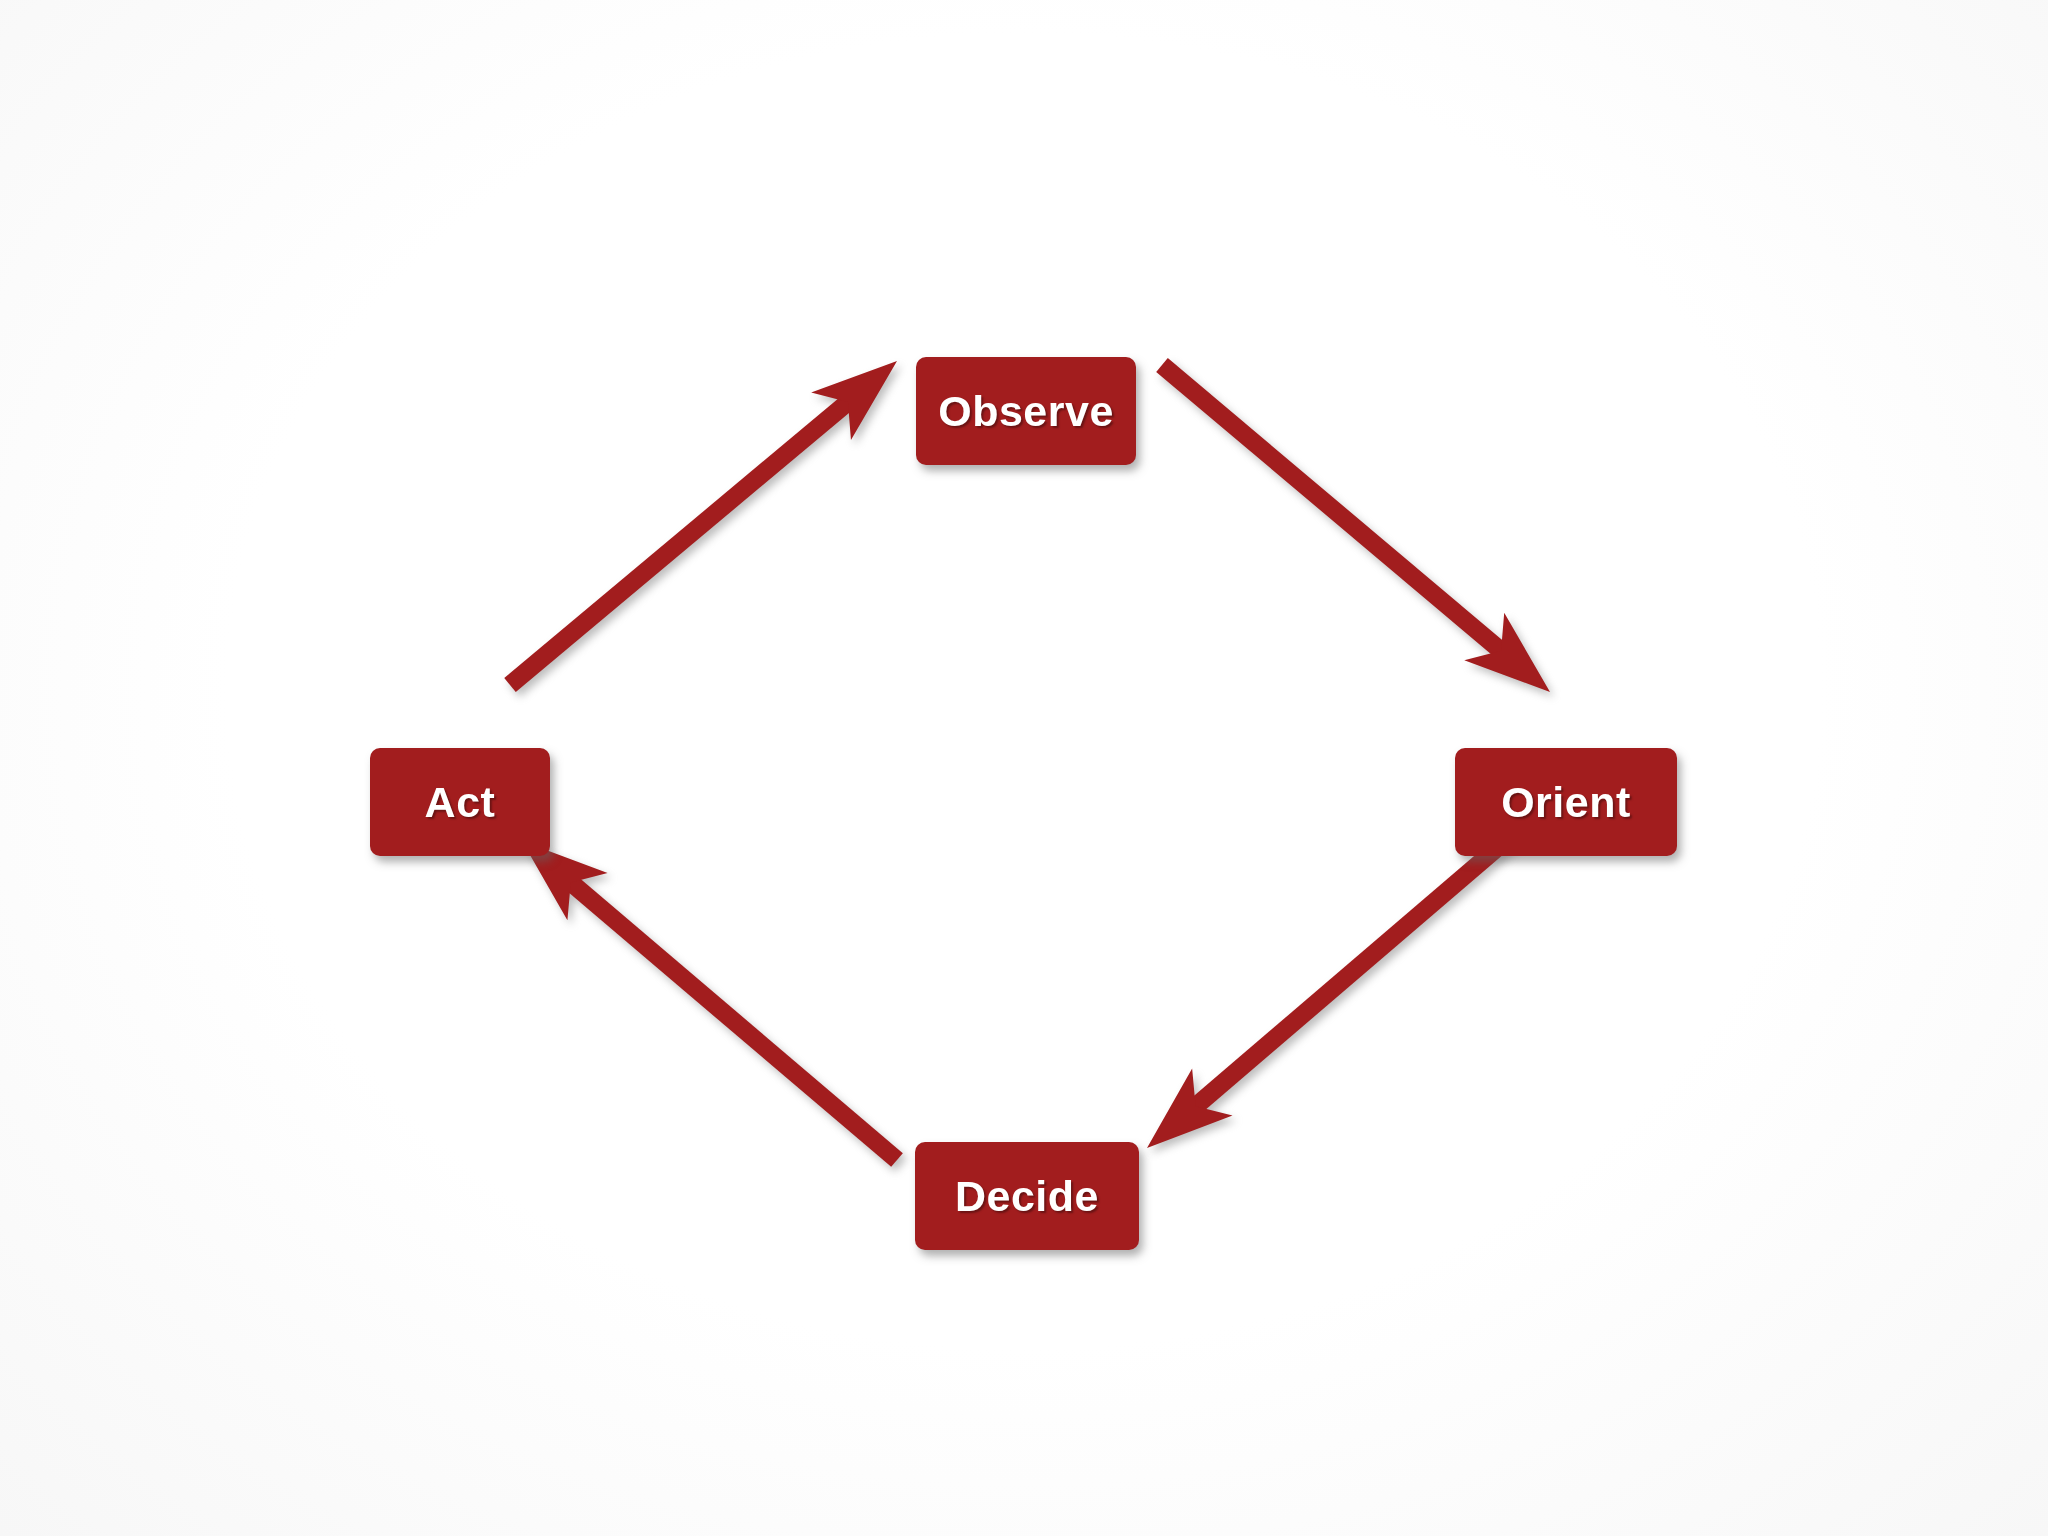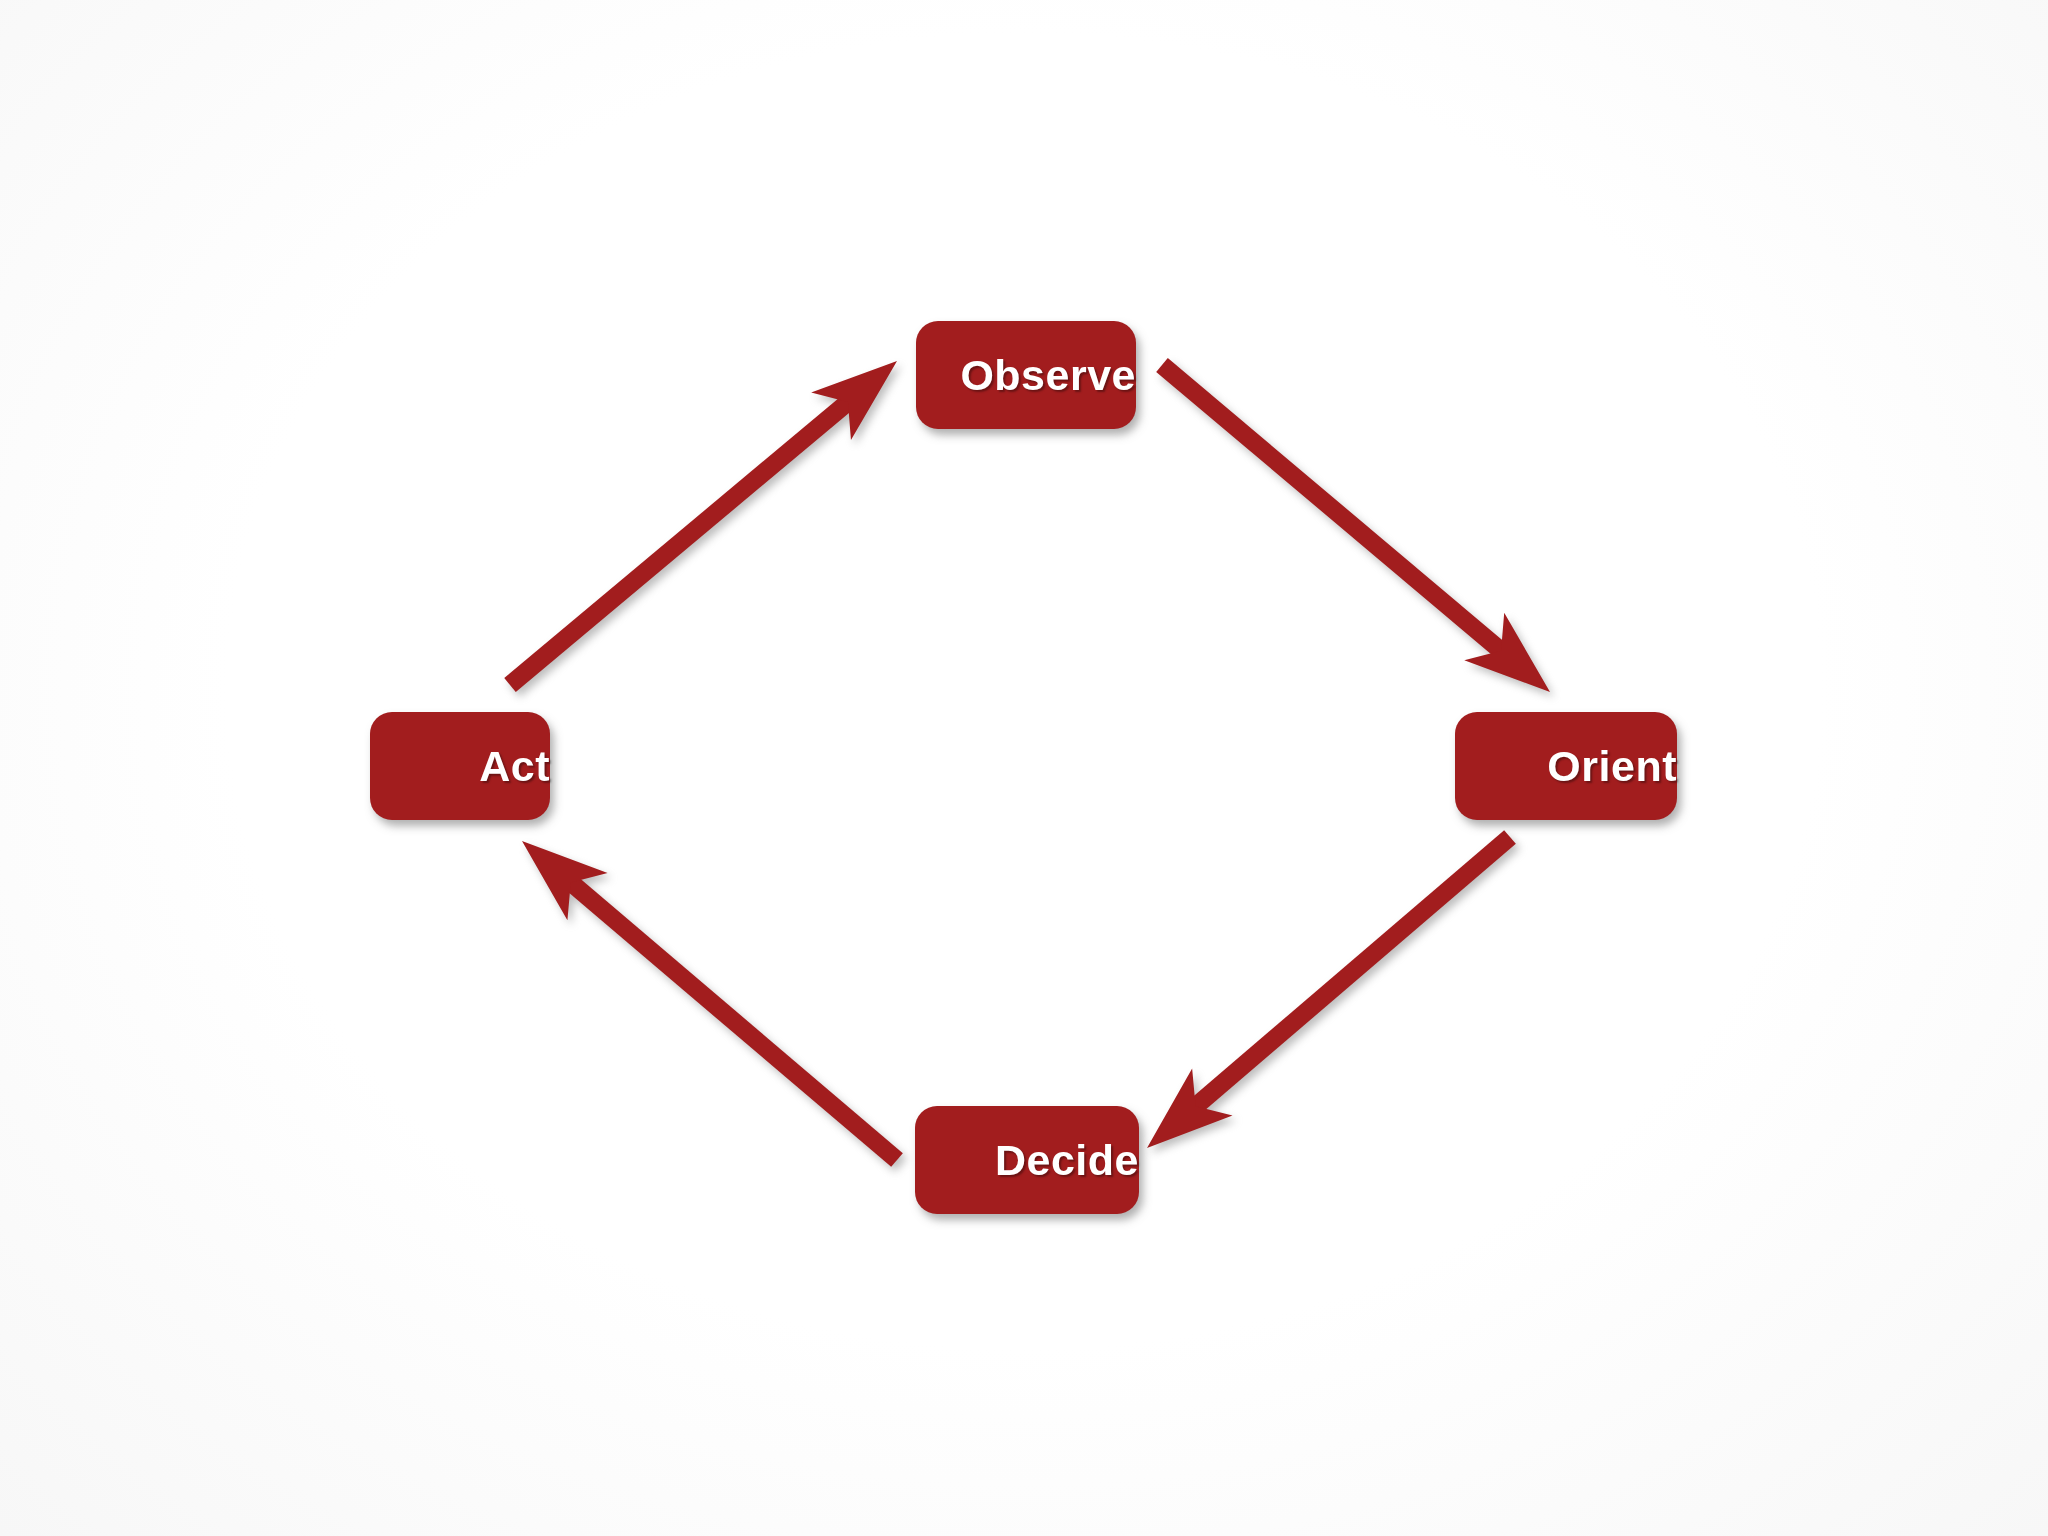--- a/index.html
+++ b/index.html
@@ -25,25 +25,26 @@
     width: 2048px;
     height: 1536px;
   }
   svg.edges g {
     filter: drop-shadow(4px 5px 4px rgba(110,110,110,0.45));
   }
   .node {
     position: absolute;
     display: flex;
     align-items: center;
-    justify-content: flex-end;
+    justify-content: center;
     background: var(--node-fill, #a21d1e);
-    border-radius: 22px;
+    border-radius: 10px;
     box-shadow: 4px 6px 9px rgba(100,100,100,0.5);
     box-sizing: border-box;
+    margin-top: 36px;
   }
   .node .label {
     color: var(--node-text, #ffffff);
     font-size: 43px;
     font-weight: 700;
     letter-spacing: 0.5px;
     text-shadow: 2px 2px 2px rgba(0,0,0,0.35);
     white-space: nowrap;
   }
 </style>

